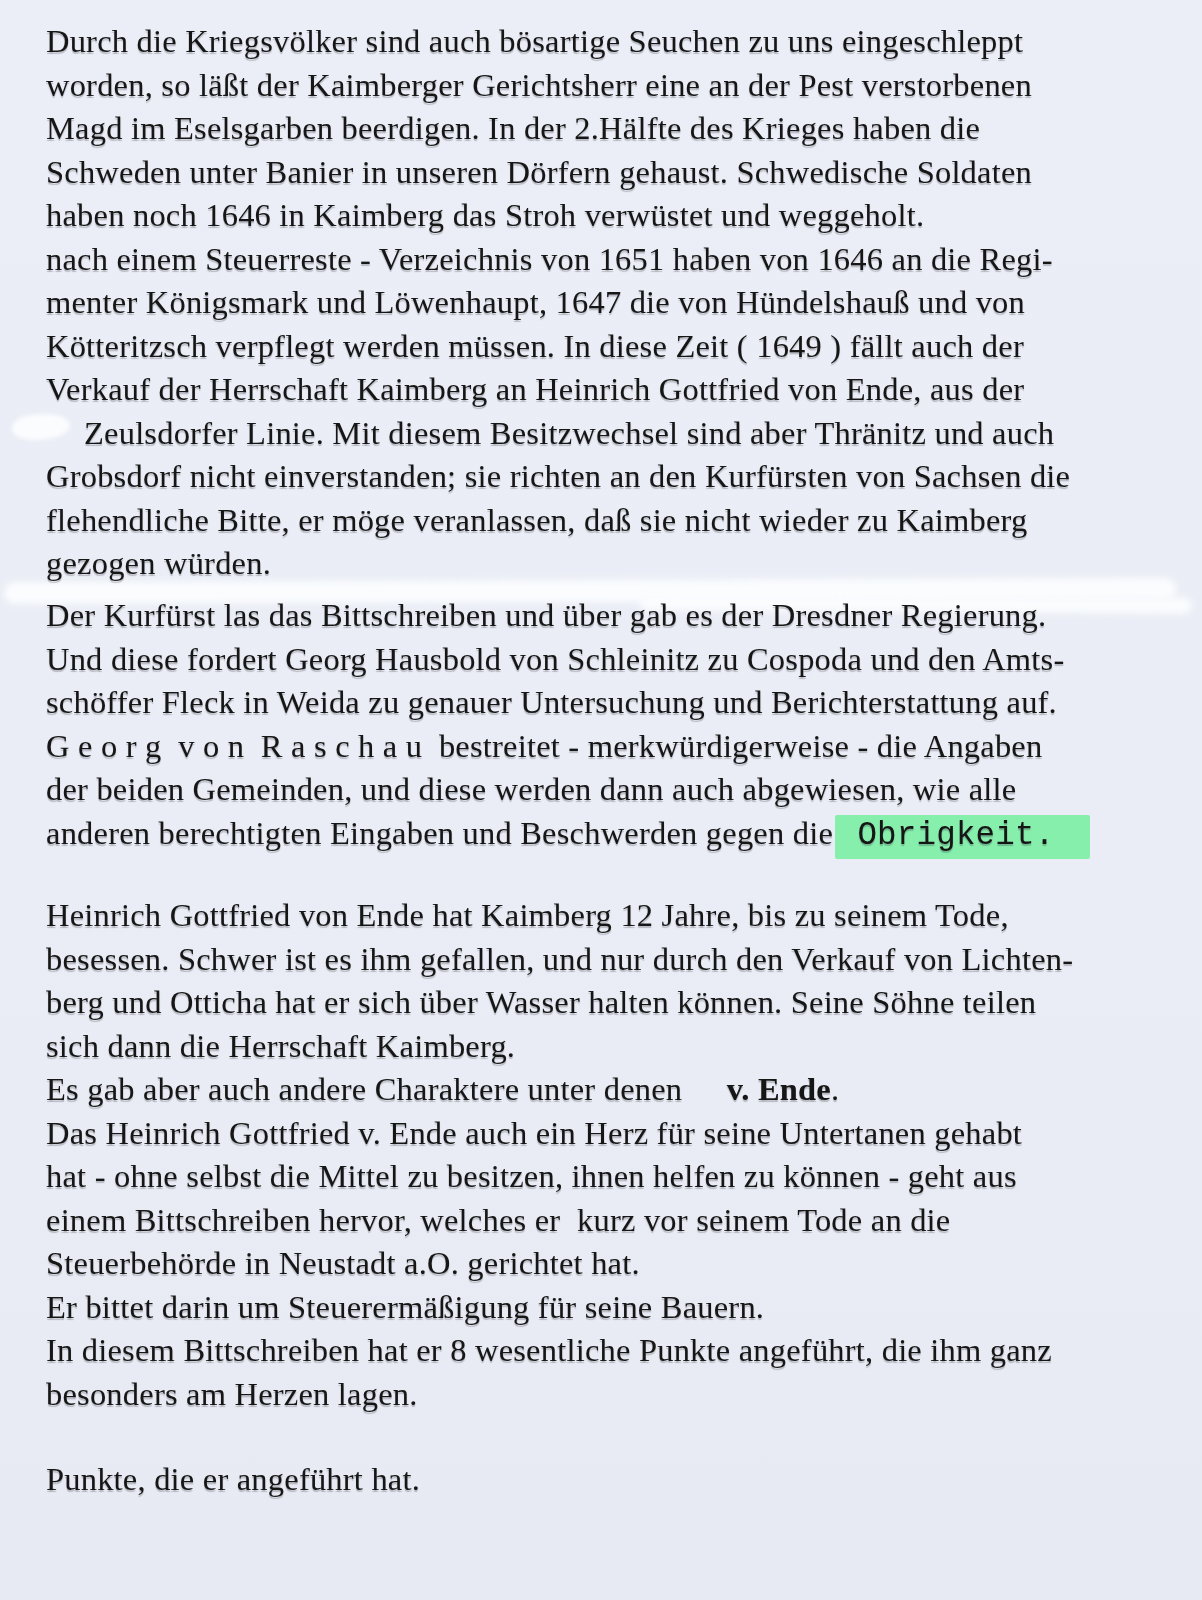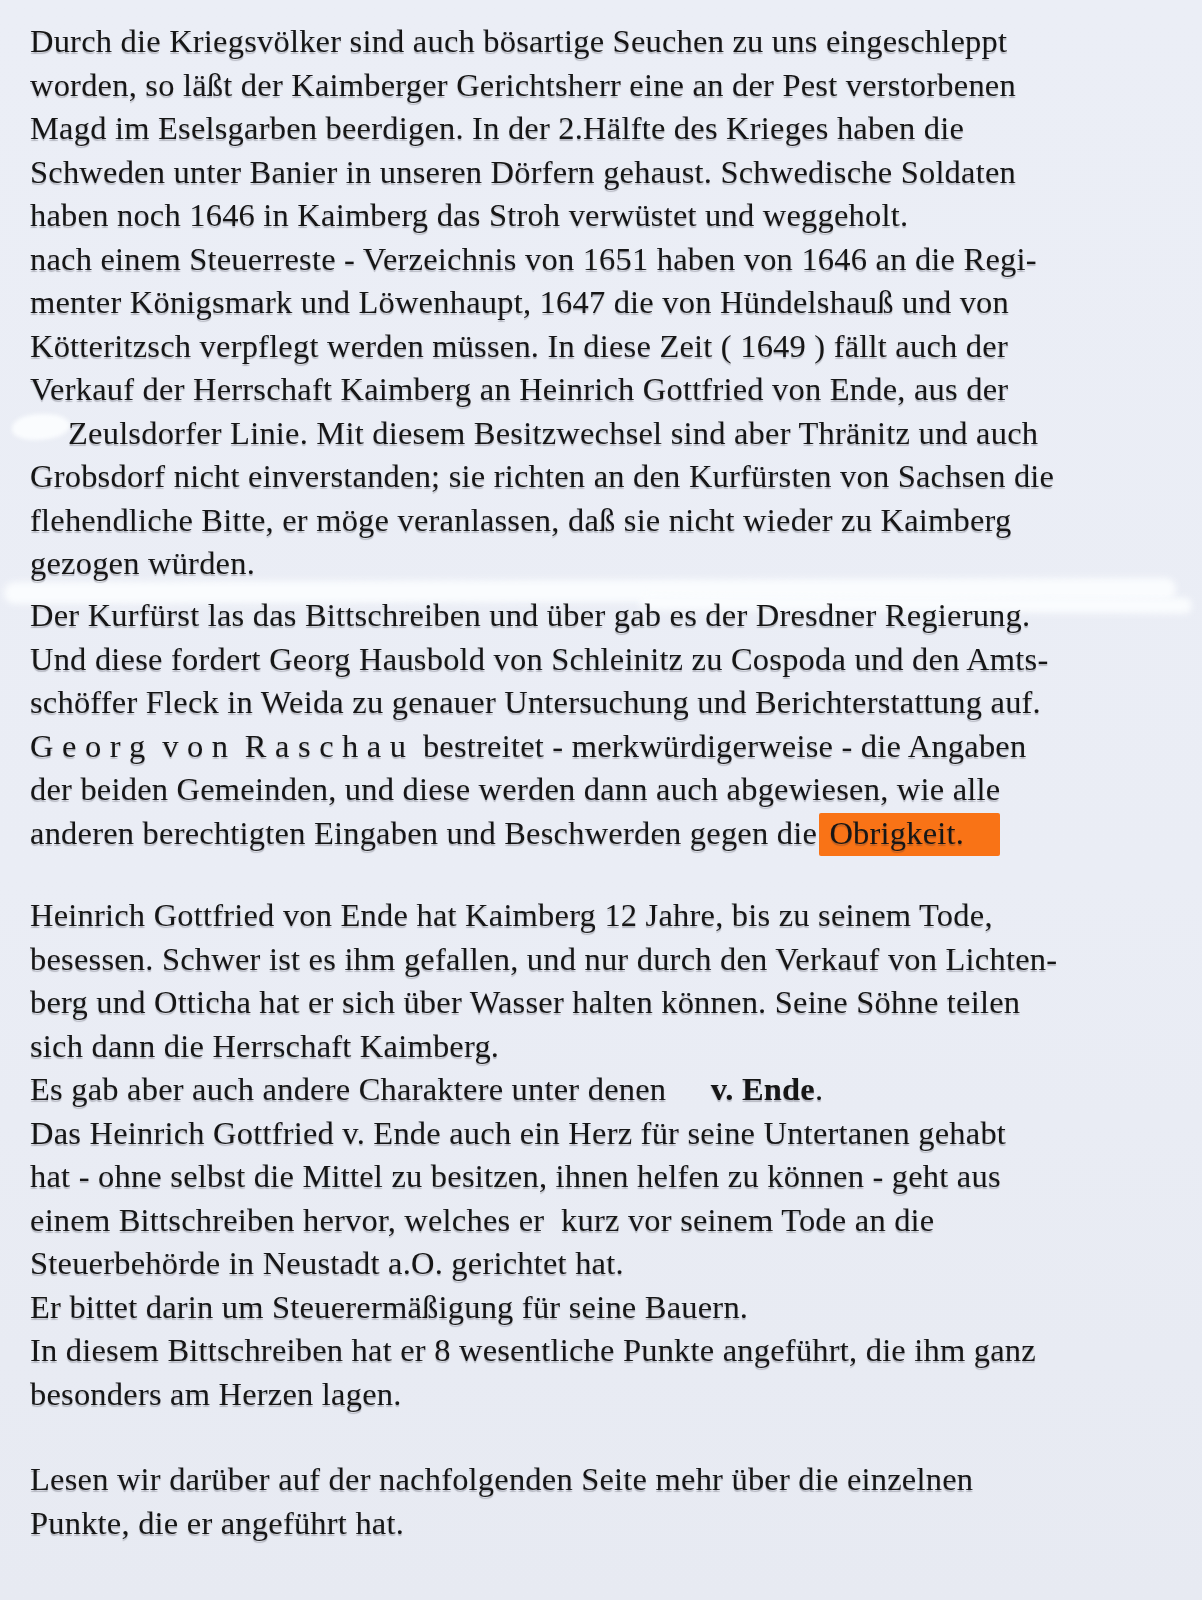--- a/index.html
+++ b/index.html
@@ -11,35 +11,36 @@
     position: relative;
     background: linear-gradient(180deg, #ebeef6 0%, #eaedf5 55%, #e7eaf2 100%);
     font-family: "Liberation Serif", "DejaVu Serif", serif;
     color: #161616;
   }
   .page {
     position: absolute; inset: 0;
   }
   .para {
     position: absolute;
-    left: 30px;
+    left: 46px;
     z-index: 2;
     font-size: 32.5px;
     line-height: 43.5px;
     letter-spacing: 0.2px;
     white-space: pre;
     text-shadow: 0 1.5px 1px rgba(45, 45, 60, 0.28);
   }
   .line { height: 43.5px; }
   .seg-bold { font-weight: bold; margin-left: 36px; }
   .seg-patch {
-    background: #f97316;
-    padding: 2px 36px 5px 10px;
+    background: #86efac;
+    padding: 2px 36px 5px 22px;
     margin-left: -6px;
     border-radius: 2px;
+    font-family: Liberation Mono, monospace;
   }
   .smudge {
     position: absolute;
     background: #fafcfe;
     z-index: 1;
     filter: blur(3px);
   }
   .smudge-blob {
     left: 12px; top: 414px; width: 58px; height: 26px;
     border-radius: 55% 45% 60% 40%;
@@ -60,15 +61,15 @@
 <body>
 
 <div class="page">
   <div class="smudge smudge-blob"></div>
   <div class="smudge smudge-band"></div>
   <div class="smudge smudge-streak"></div>
   <div id="text-root">
       <div class="para" style="top: 20px;"><div class="line"><span>Durch die Kriegsvölker sind auch bösartige Seuchen zu uns eingeschleppt</span></div><div class="line"><span>worden, so läßt der Kaimberger Gerichtsherr eine an der Pest verstorbenen</span></div><div class="line"><span>Magd im Eselsgarben beerdigen. In der 2.Hälfte des Krieges haben die</span></div><div class="line"><span>Schweden unter Banier in unseren Dörfern gehaust. Schwedische Soldaten</span></div><div class="line"><span>haben noch 1646 in Kaimberg das Stroh verwüstet und weggeholt.</span></div><div class="line"><span>nach einem Steuerreste - Verzeichnis von 1651 haben von 1646 an die Regi-</span></div><div class="line"><span>menter Königsmark und Löwenhaupt, 1647 die von Hündelshauß und von</span></div><div class="line"><span>Kötteritzsch verpflegt werden müssen. In diese Zeit ( 1649 ) fällt auch der</span></div><div class="line"><span>Verkauf der Herrschaft Kaimberg an Heinrich Gottfried von Ende, aus der</span></div><div class="line" style="padding-left: 38px;"><span>Zeulsdorfer Linie. Mit diesem Besitzwechsel sind aber Thränitz und auch</span></div><div class="line"><span>Grobsdorf nicht einverstanden; sie richten an den Kurfürsten von Sachsen die</span></div><div class="line"><span>flehendliche Bitte, er möge veranlassen, daß sie nicht wieder zu Kaimberg</span></div><div class="line"><span>gezogen würden.</span></div></div>
       <div class="para" style="top: 594px;"><div class="line"><span>Der Kurfürst las das Bittschreiben und über gab es der Dresdner Regierung.</span></div><div class="line"><span>Und diese fordert Georg Hausbold von Schleinitz zu Cospoda und den Amts-</span></div><div class="line"><span>schöffer Fleck in Weida zu genauer Untersuchung und Berichterstattung auf.</span></div><div class="line"><span>G e o r g  v o n  R a s c h a u  bestreitet - merkwürdigerweise - die Angaben</span></div><div class="line"><span>der beiden Gemeinden, und diese werden dann auch abgewiesen, wie alle</span></div><div class="line"><span>anderen berechtigten Eingaben und Beschwerden gegen die </span><span class="seg-patch">Obrigkeit.</span></div></div>
       <div class="para" style="top: 894px;"><div class="line"><span>Heinrich Gottfried von Ende hat Kaimberg 12 Jahre, bis zu seinem Tode,</span></div><div class="line"><span>besessen. Schwer ist es ihm gefallen, und nur durch den Verkauf von Lichten-</span></div><div class="line"><span>berg und Otticha hat er sich über Wasser halten können. Seine Söhne teilen</span></div><div class="line"><span>sich dann die Herrschaft Kaimberg.</span></div><div class="line"><span>Es gab aber auch andere Charaktere unter denen </span><span class="seg-bold">v. Ende</span><span>.</span></div><div class="line"><span>Das Heinrich Gottfried v. Ende auch ein Herz für seine Untertanen gehabt</span></div><div class="line"><span>hat - ohne selbst die Mittel zu besitzen, ihnen helfen zu können - geht aus</span></div><div class="line"><span>einem Bittschreiben hervor, welches er  kurz vor seinem Tode an die</span></div><div class="line"><span>Steuerbehörde in Neustadt a.O. gerichtet hat.</span></div><div class="line"><span>Er bittet darin um Steuerermäßigung für seine Bauern.</span></div><div class="line"><span>In diesem Bittschreiben hat er 8 wesentliche Punkte angeführt, die ihm ganz</span></div><div class="line"><span>besonders am Herzen lagen.</span></div></div>
-      <div class="para" style="top: 1458px;"><div class="line"><span>Lesen wir darüber auf der nachfolgenden Seite mehr über die einzelnen</span></div><div class="line"><span>Punkte, die er angeführt hat.</span></div></div>
+      <div class="para" style="top: 1458px;"><div class="line"><span>Punkte, die er angeführt hat.</span></div></div>
     </div>
 </div>
 
 </body></html>

